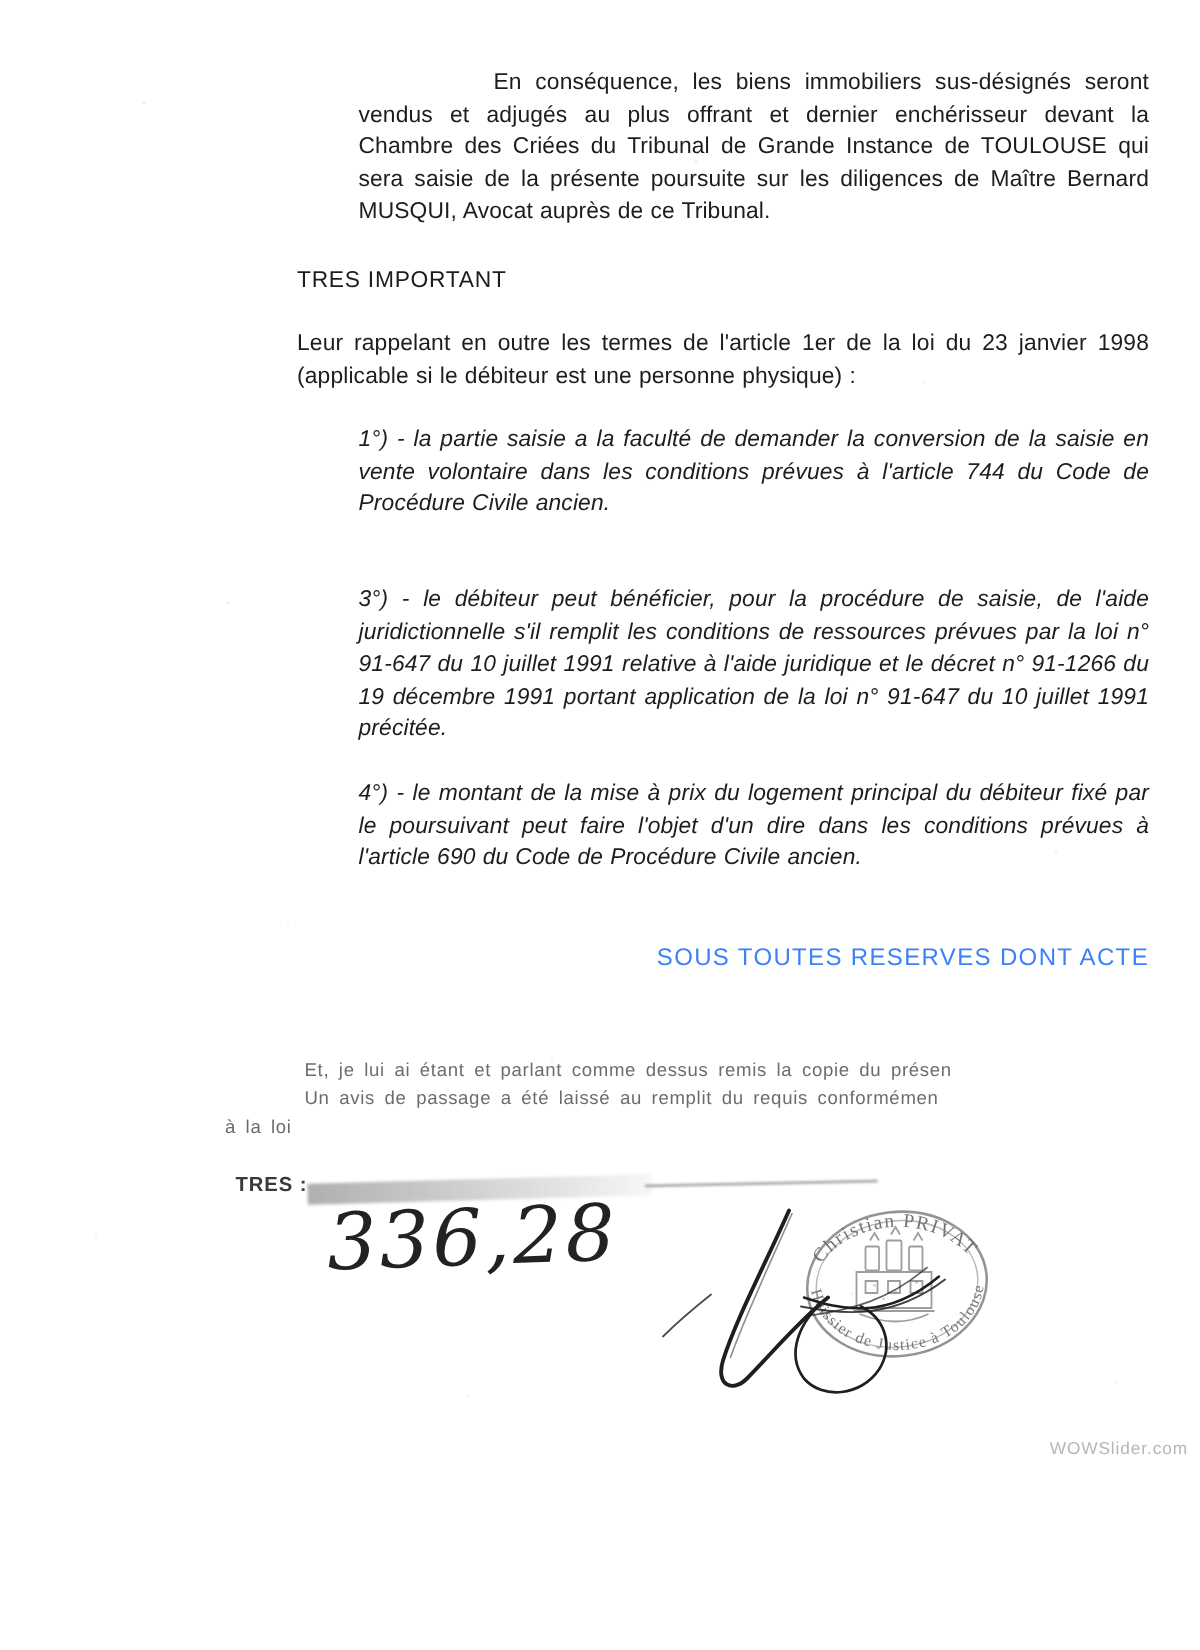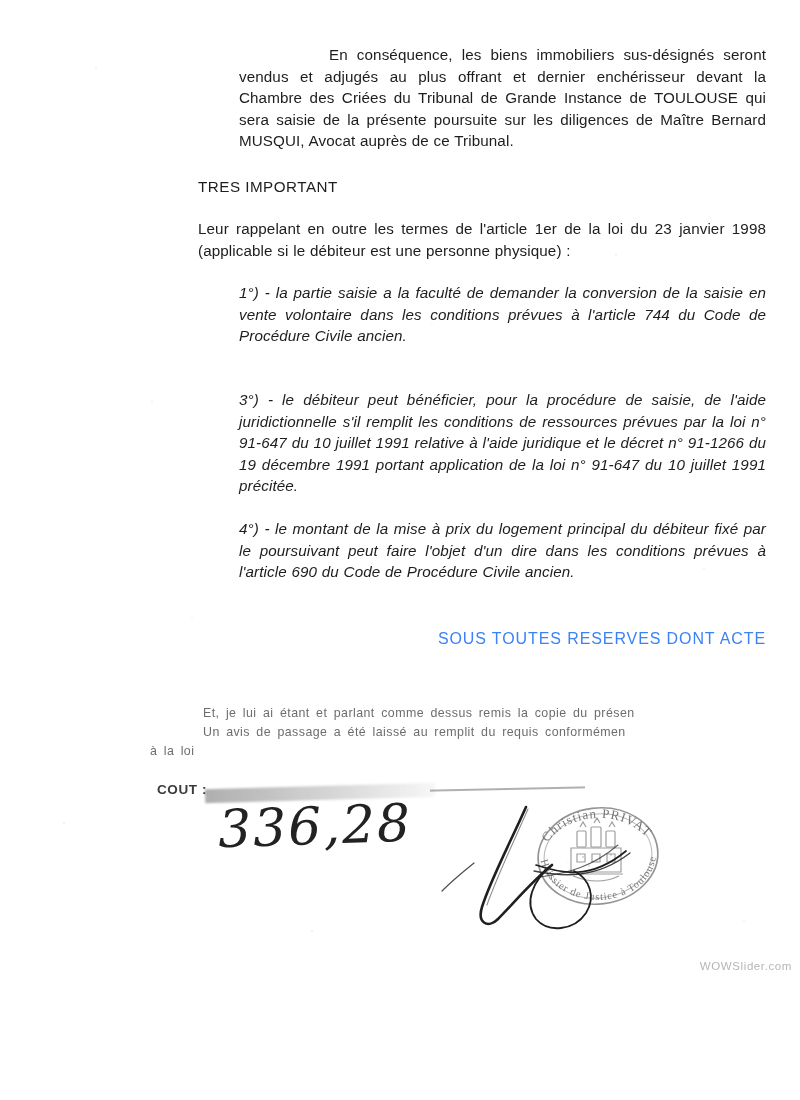--- a/index.html
+++ b/index.html
@@ -248,21 +248,21 @@
 
     <div class="reserve-line">SOUS TOUTES RESERVES DONT ACTE</div>
   </div>
 
   <div class="stamp-typed">
     <div class="tl ind1">Et, je lui ai étant et parlant comme dessus remis la copie du présen</div>
     <div class="tl ind1">Un avis de passage a été laissé au remplit du requis conformémen</div>
     <div class="tl" style="margin-left:-5px">à la loi</div>
   </div>
 
-  <div class="cout-label">COUT :</div>
+  <div class="cout-label">TRES :</div>
   <div class="cout-smudge"></div>
   <div class="cout-rule2"></div>
 
   <div class="handwritten-amount">336,28</div>
 
   <div class="stamp-wrap">
     <svg viewBox="0 0 145 122" width="145" height="122" aria-hidden="true">
       <defs>
         <path id="arcTop" d="M 16,72 A 58,46 0 0 1 132,66" fill="none"></path>
         <path id="arcBot" d="M 15,60 A 58,47 0 0 0 131,56" fill="none"></path>

